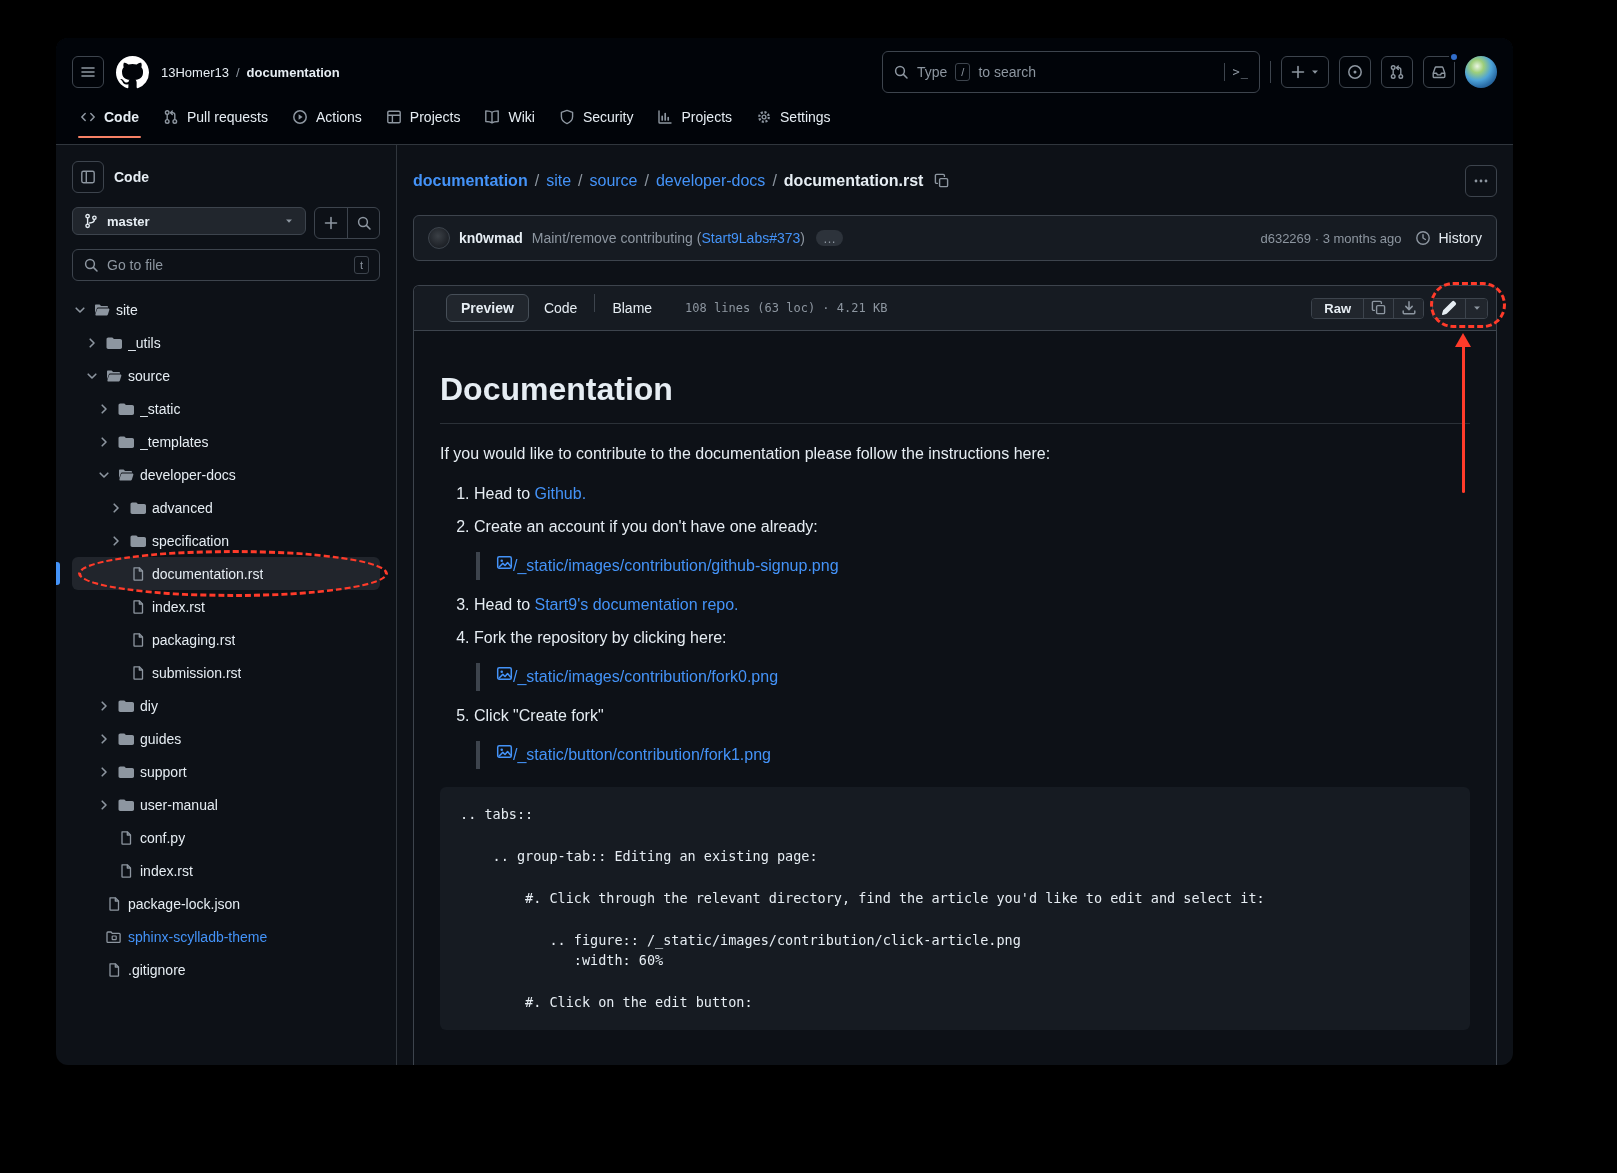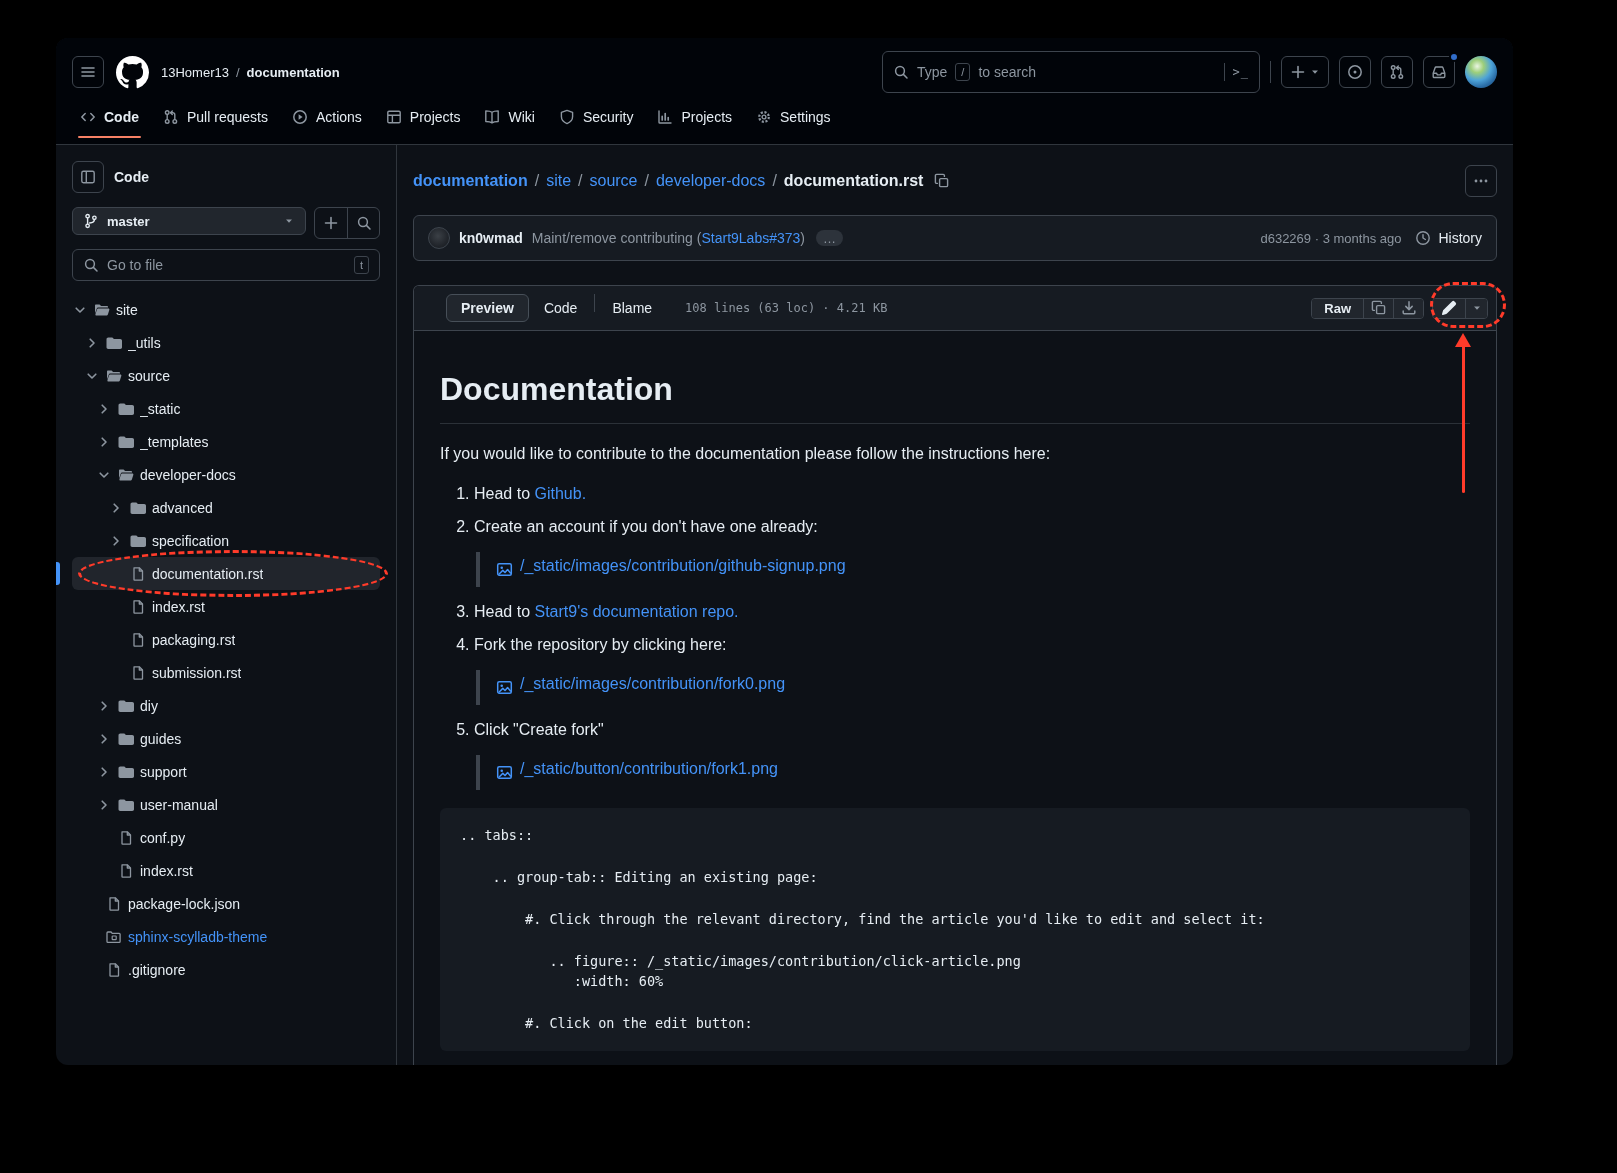--- a/index.html
+++ b/index.html
@@ -134,21 +134,21 @@
   .fa-group .fbtn.pencil{color:var(--fg);width:32px;}
   .fa-group .fbtn.caretb{width:22px;}
 
   .markdown{padding:34px 26px 48px;font-size:16px;line-height:1.5;background:var(--canvas);}
   .markdown h1{font-size:32px;font-weight:600;padding-bottom:10px;border-bottom:1px solid #2b3138;
                margin-bottom:18px;}
   .markdown p{margin-bottom:16px;}
   .markdown ol{padding-left:34px;margin-bottom:18px;}
   .markdown li{margin:9px 0;}
   .markdown blockquote{margin:13px 0 13px 2px;padding:2px 16px;border-left:4px solid var(--btnborder);}
-  .imglink{display:inline-flex;align-items:flex-end;gap:7px;}
+  .imglink{display:inline-flex;align-items:flex-start;gap:0;}
   .imglink .ic{width:17px;height:17px;}
   .codeblock{background:var(--raised);border-radius:6px;padding:17px 20px;margin-top:14px;
              font-family:"DejaVu Sans Mono",monospace;font-size:13.5px;line-height:1.55;color:var(--fg);
              white-space:pre;overflow:hidden;}
 
   
   .ann{position:absolute;pointer-events:none;z-index:60;}
   .ann-ellipse{left:22px;top:512px;width:310px;height:47px;border:3px dashed var(--ann);border-radius:50%;}
   .ann-rect{left:1374px;top:244px;width:76px;height:46px;border:3px dashed var(--ann);border-radius:23px;}
   .ann-arrow-line{left:1406px;top:306px;width:3px;height:149px;background:var(--ann);border-radius:2px;}

